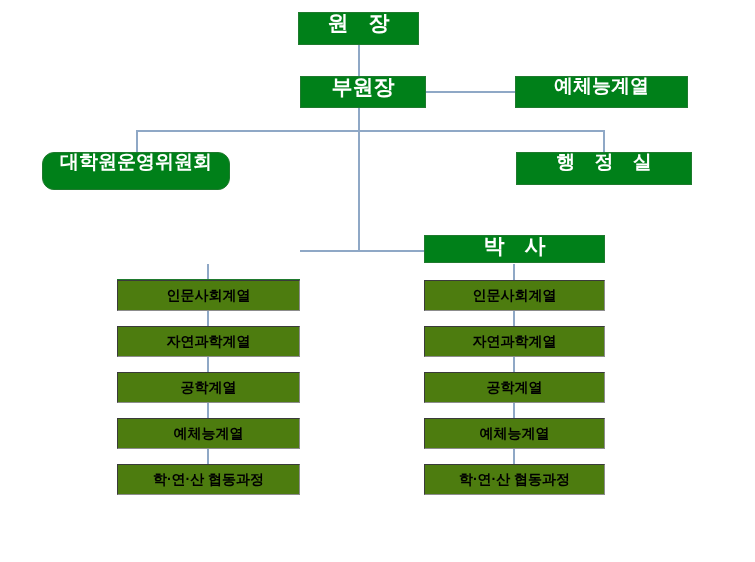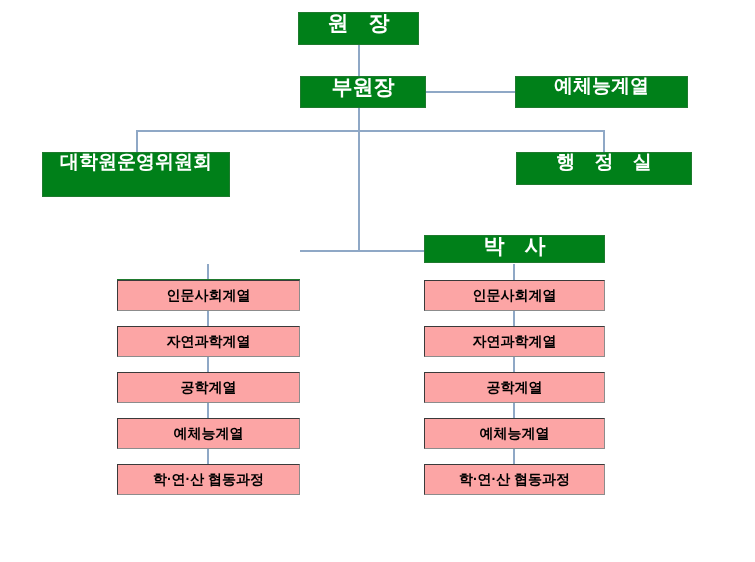--- a/index.html
+++ b/index.html
@@ -45,21 +45,21 @@
   .node-green .lbl {
     display: block;
     transform: translateY(-1px);
   }
   .spaced .lbl { letter-spacing: 7px; text-indent: 7px; }
 
   
   .node-white {
     position: absolute;
     box-sizing: border-box;
-    background: #fca5a5;
+    background: #4d7c0f;
     border: 1px solid #3a3a3a;
     border-right-color: #8c8c8c;
     border-bottom-color: #8c8c8c;
     color: #000000;
     font-weight: bold;
     display: flex;
     align-items: center;
     justify-content: center;
     text-align: center;
     line-height: 1;
@@ -109,21 +109,21 @@
   </div>
 
   <div class="node-green fs-top" style="left:300px; top:76px; width:126px; height:32px;">
     <span class="lbl">부원장</span>
   </div>
 
   <div class="node-green fs-mid" style="left:515px; top:76px; width:173px; height:32px;">
     <span class="lbl">예체능계열</span>
   </div>
 
-  <div class="node-green fs-mid" style="left:42px; top:152px; width:188px; height:45px;">
+  <div class="node-green fs-mid" style="left:42px; top:152px; width:188px; height:38px;border-radius:12px;">
     <span class="lbl">대학원운영위원회</span>
   </div>
 
   <div class="node-green fs-mid spaced" style="left:516px; top:152px; width:176px; height:33px;">
     <span class="lbl">행 정 실</span>
   </div>
 
   <div class="node-green fs-top spaced" style="left:117px; top:235px; width:183px; height:29px;margin-top:44px;">
     <span class="lbl">석 사</span>
   </div>

